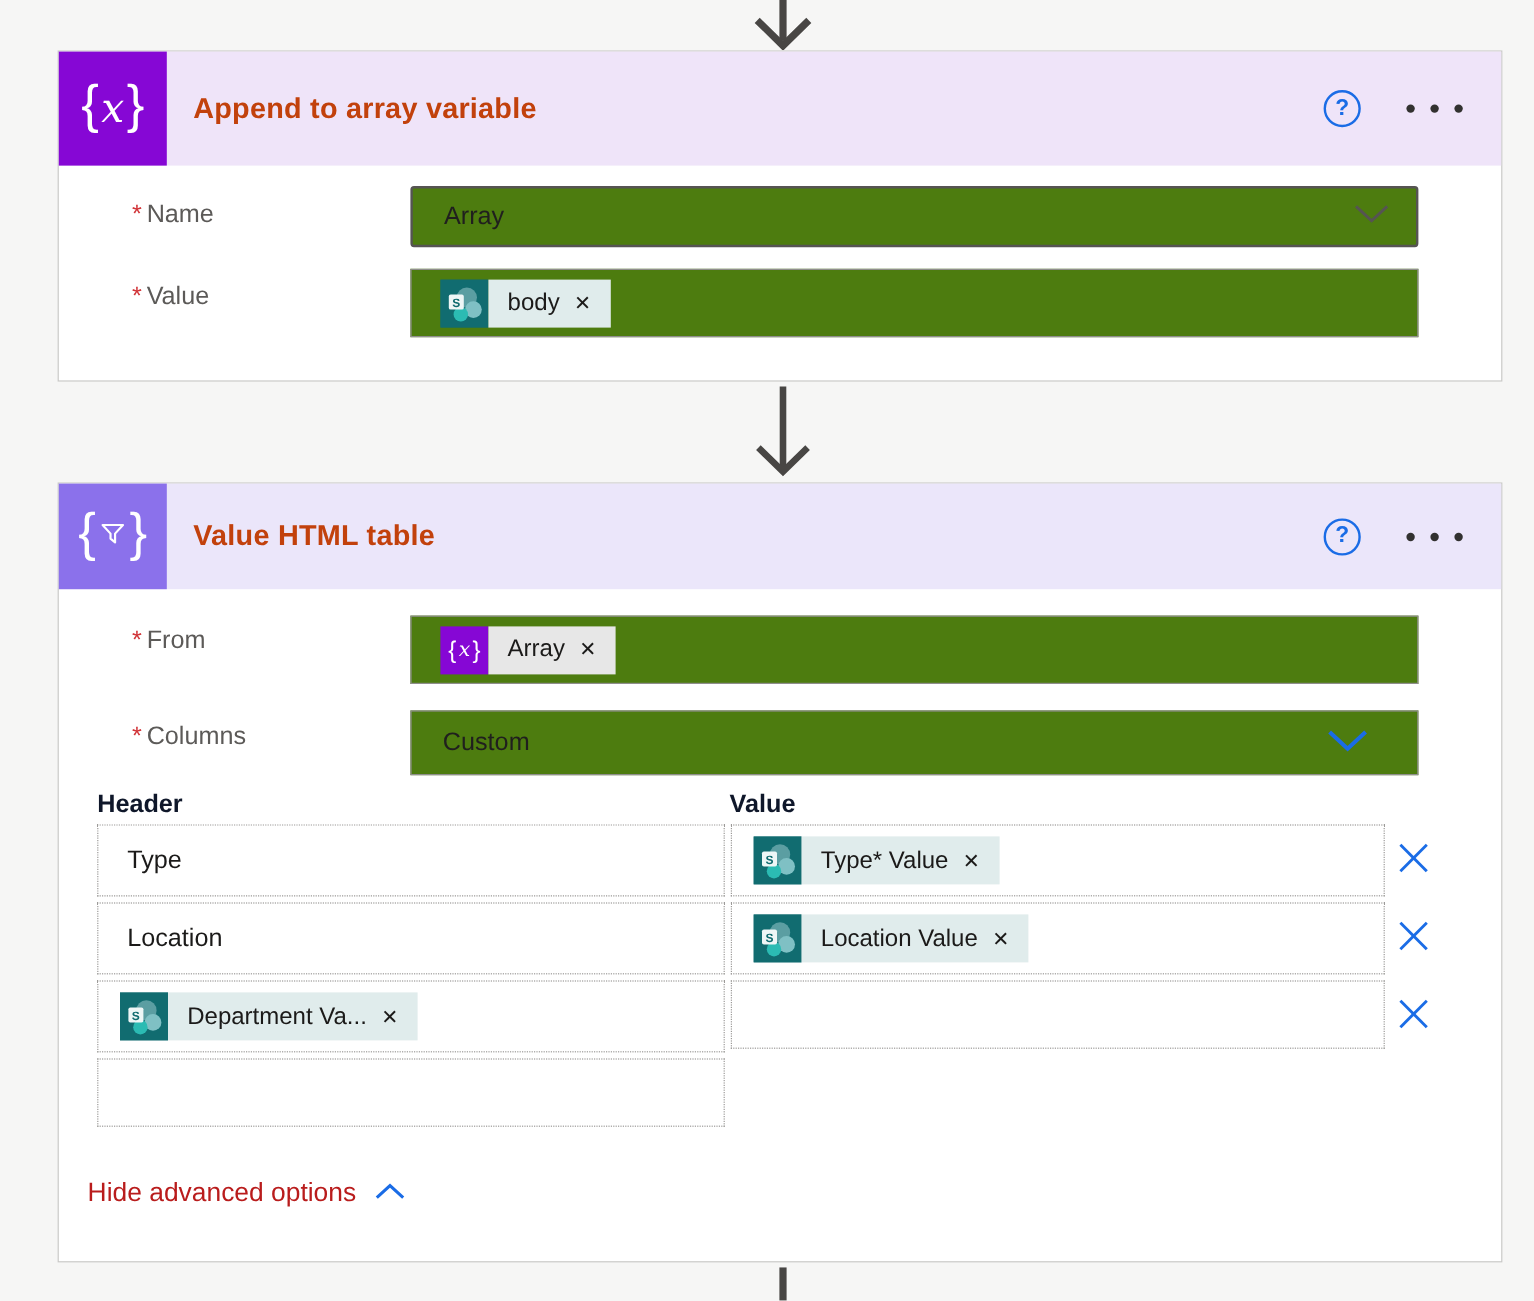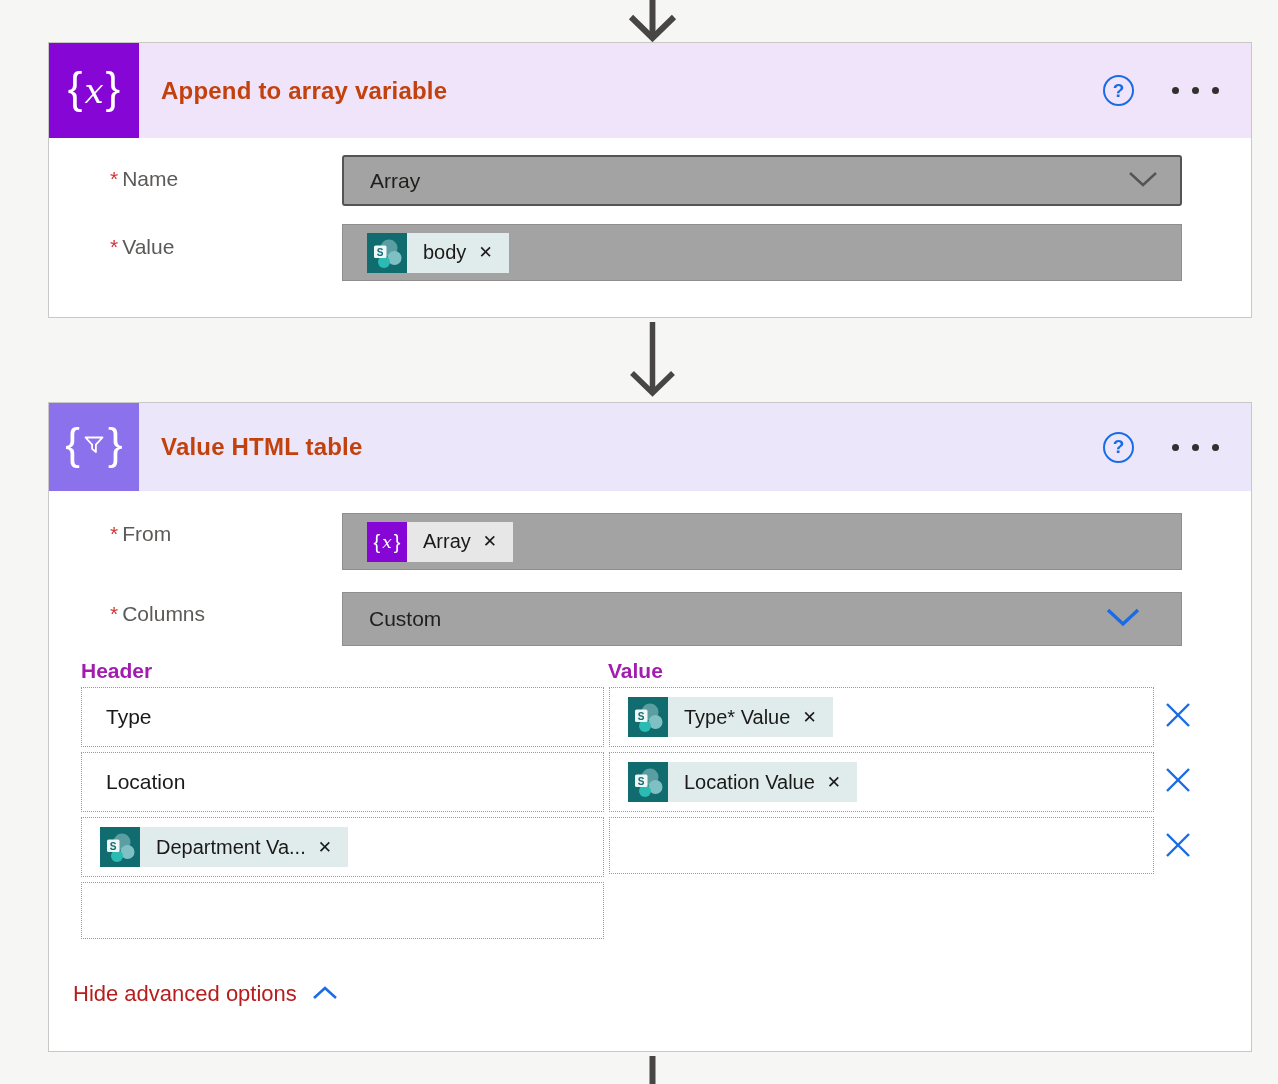--- a/index.html
+++ b/index.html
@@ -29,37 +29,37 @@
 
   .header-actions { position:absolute; right:28px; top:0; height:100%; display:flex; align-items:center; gap:34px; }
   .help-btn { width:31px; height:31px; border-radius:50%; border:2px solid #1a6ce6; background:transparent;
               color:#1a6ce6; font-size:19px; font-weight:600; cursor:pointer; display:flex; align-items:center; justify-content:center; }
   .menu-btn { border:none; background:transparent; display:flex; gap:13px; cursor:pointer; padding:8px 4px; }
   .menu-btn .dot { width:7px; height:7px; border-radius:50%; background:#323130; }
 
   .field-label { position:absolute; left:30px; font-size:21px; color:#5c5a58;margin-left:31px; }
   .req { color:#d13438; margin-right:4px; }
 
-  .input-box { position:absolute; left:293px; width:840px; background:#a3a3a3; }
+  .input-box { position:absolute; left:293px; width:840px; background:#4d7c0f; }
   .select-dark { border:2px solid #565453; border-radius:3px; display:flex; align-items:center; }
   .select-dark .chev { position:absolute; right:22px; }
   .plain-box { border:1px solid #8f8e8d; display:flex; align-items:center; }
   .input-text { font-size:21px; color:#201f1e; padding-left:26px; }
 
   .token { display:flex; align-items:stretch; height:40px; margin-left:24px; cursor:pointer; }
   .token-icon { width:40px; height:40px; flex:0 0 40px; display:flex; align-items:center; justify-content:center; }
   .token-pill { display:flex; align-items:center; font-size:20px; color:#1b1a19; padding:0 16px; white-space:nowrap; }
   .pill-teal { background:#e0ecec; }
   .pill-gray { background:#e7e7e7; }
   .token-x { margin-left:12px; font-size:17px; color:#1b1a19; }
   .fx-token-bg { background:#8607d5; color:#fff; font-size:19px; }
   .fx-token-bg .fx-x { font-size:17px; }
   .fx-token-bg .brace { font-size:20px; top:0; }
 
-  .tbl-col-label { position:absolute; font-size:21px; font-weight:700; color:#a21caf; }
+  .tbl-col-label { position:absolute; font-size:21px; font-weight:700; color:#0f172a; }
   .tbl { position:absolute; left:32px; top:284px; display:grid;
          grid-template-columns:523px 545px; column-gap:5px; row-gap:5px; }
   .cell { border:1px dotted #9c9a98; height:60px; display:flex; align-items:center; background:#fff; }
   .cell-text { font-size:21px; color:#1b1a19; padding-left:24px; }
   .cell:nth-last-child(-n+2){ height:57px; }
   .cell .token { margin-left:18px; }
 
   .row-del { position:absolute; left:1113px; width:32px; height:32px; background:transparent; border:none; cursor:pointer; }
 
   .adv-link { position:absolute; left:24px; top:578px; display:flex; align-items:flex-end; gap:14px;

